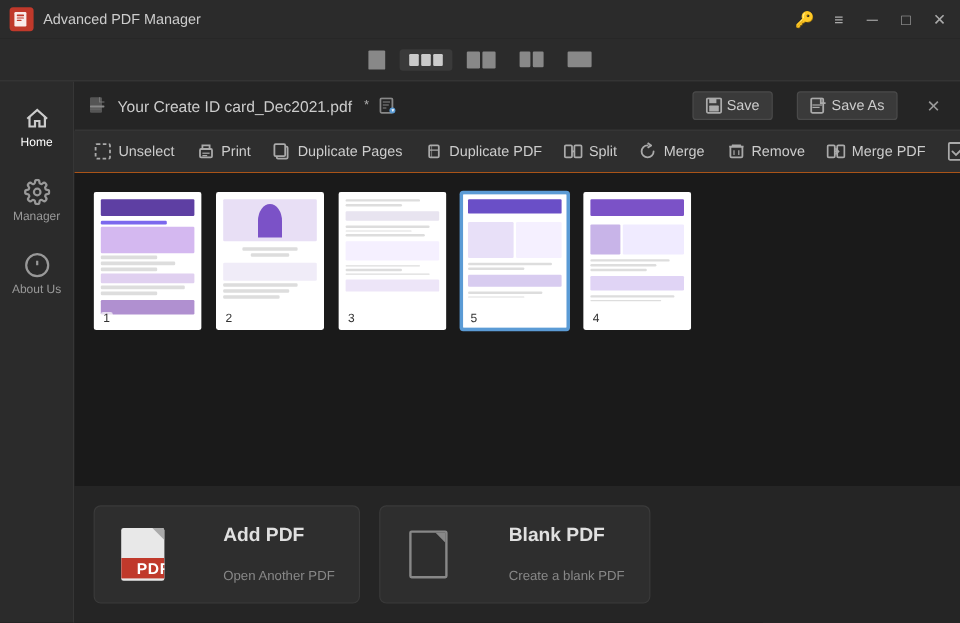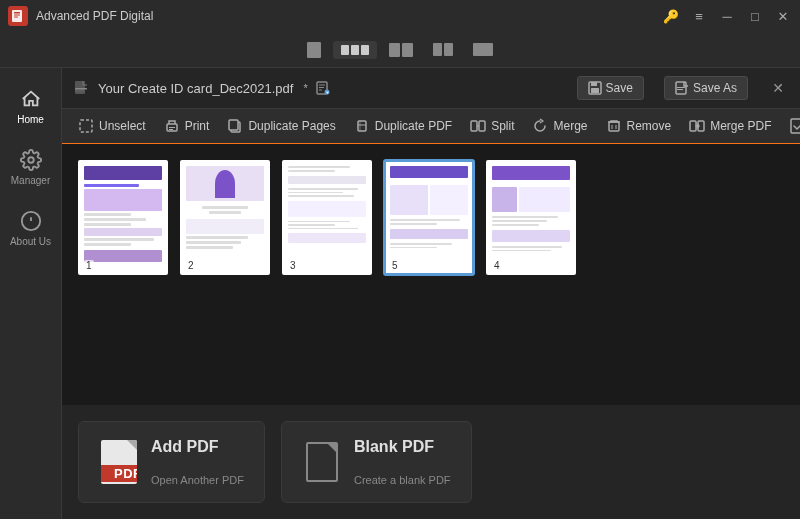--- a/index.html
+++ b/index.html
@@ -305,21 +305,21 @@
       min-width: 160px;
     }
     .card-icon {
       width: 40px;
       height: 44px;
       display: flex;
       align-items: center;
       justify-content: center;
       flex-shrink: 0;
     }
-    .card-text { display: flex; flex-direction: column; gap: 18px; }
+    .card-text { display: flex; flex-direction: column; gap: 18px; margin-left: 35px; }
     .card-title { font-size: 16px; font-weight: bold; color: #e0e0e0; }
     .card-subtitle { font-size: 11px; color: #888; }
 
     
     .pdf-icon {
       position: relative;
       width: 36px;
       height: 44px;
     }
     .pdf-icon-body {
@@ -382,21 +382,21 @@
 
 <div class="title-bar">
   <div class="title-bar-icon">
     <svg viewBox="0 0 14 14" fill="none">
       <rect x="1" y="1" width="10" height="12" rx="1" fill="#fff" opacity="0.9"></rect>
       <rect x="3" y="3" width="6" height="1.5" rx="0.5" fill="#c0392b"></rect>
       <rect x="3" y="5.5" width="6" height="1" rx="0.5" fill="#c0392b"></rect>
       <rect x="3" y="7.5" width="4" height="1" rx="0.5" fill="#c0392b"></rect>
     </svg>
   </div>
-  <span class="title-bar-text">Advanced PDF Digital</span>
+  <span class="title-bar-text">Advanced PDF Manager</span>
   <div class="title-bar-controls">
     <span>🔑</span>
     <span>≡</span>
     <span>─</span>
     <span>□</span>
     <span class="close-btn">✕</span>
   </div>
 </div>
 
 <div class="view-tabs">

